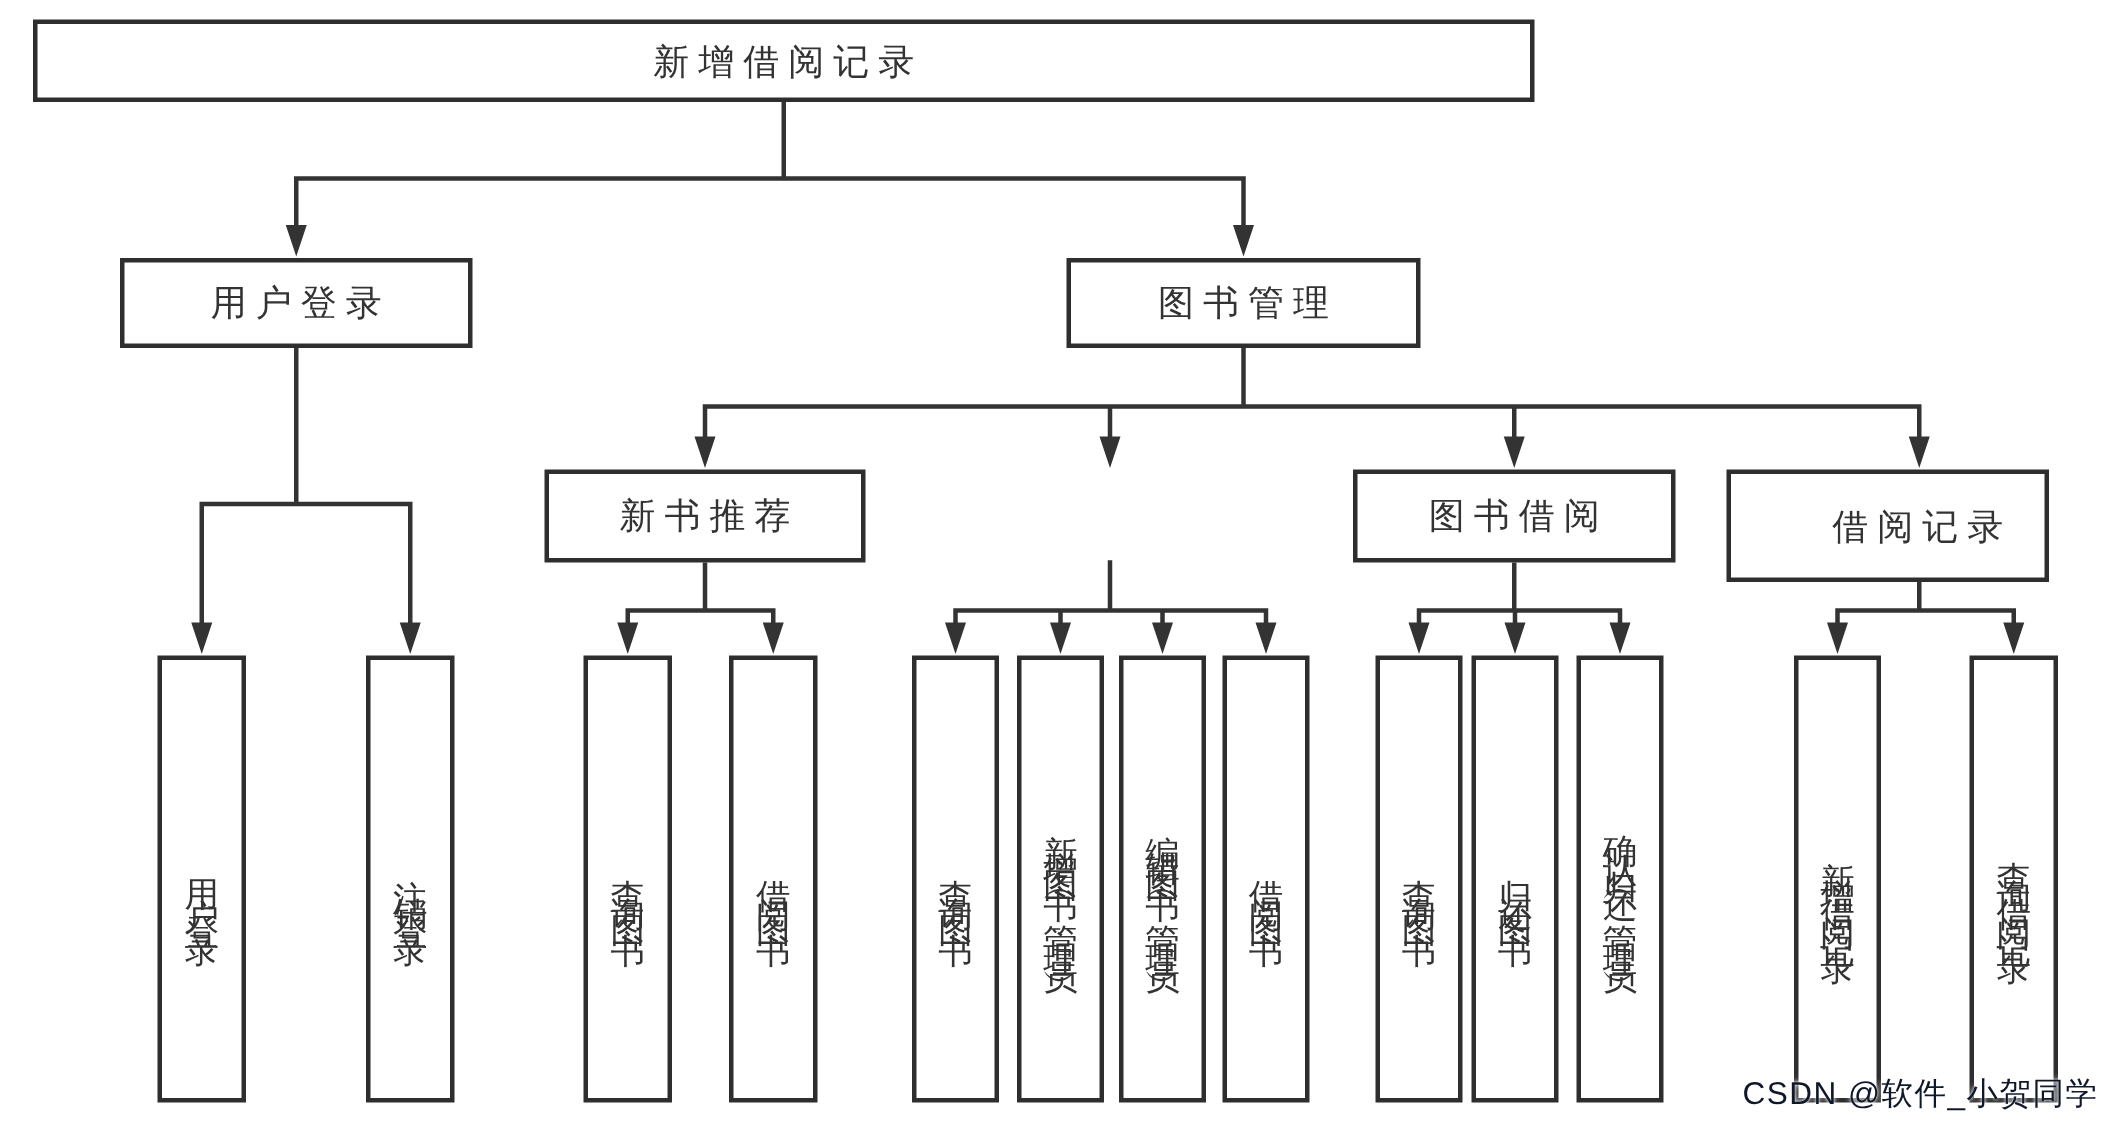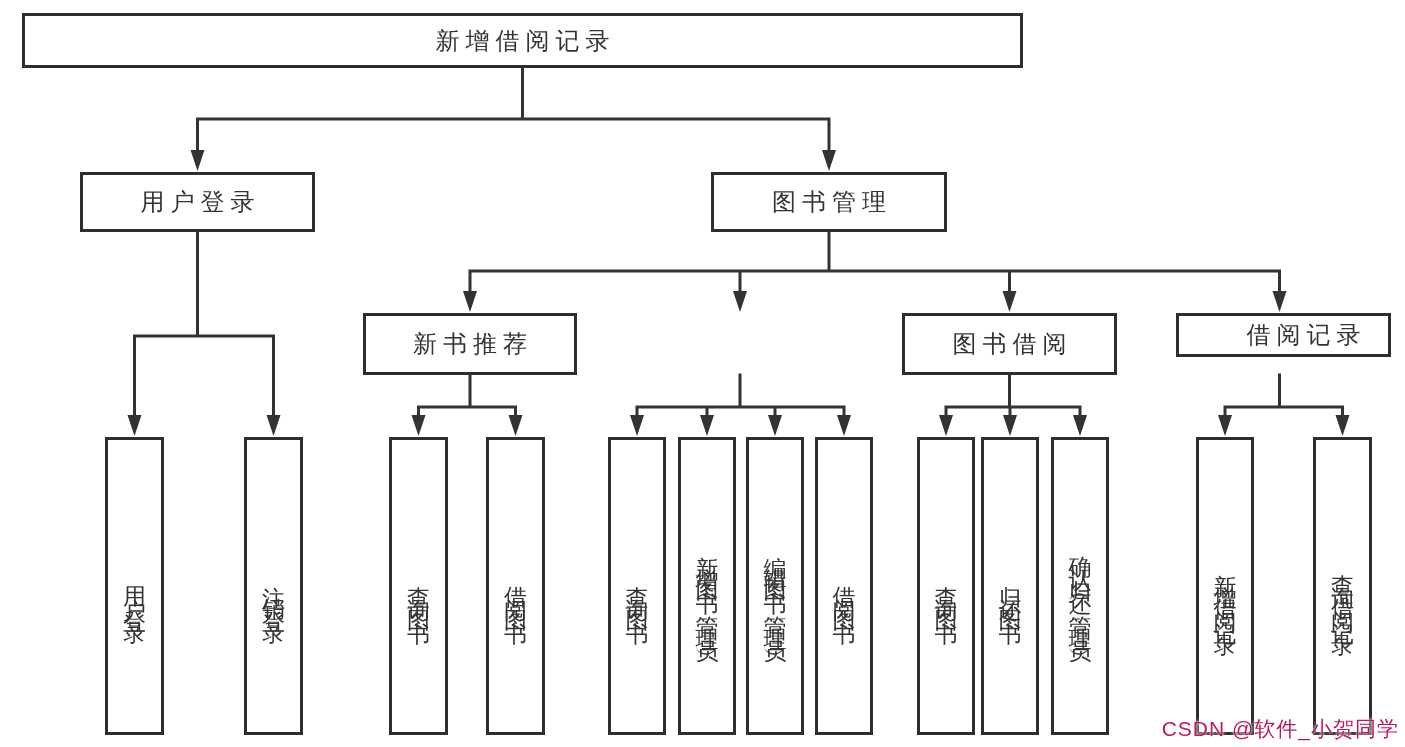--- a/index.html
+++ b/index.html
@@ -45,21 +45,21 @@
     line-height:1;
     letter-spacing:12px;
     margin-bottom:-12px;
     white-space:nowrap;
   }
   .watermark{
     position:absolute;
     right:6px;
     bottom:4px;
     font-size:21px;
-    color:#be185d;
+    color:#0f172a;
     letter-spacing:1px;
     text-shadow:0 0 2px #ffffff,0 0 4px #ffffff;
     z-index:5;
     white-space:nowrap;
   }
 </style>
 </head>
 <body>
 
 <div class="stage">
@@ -105,21 +105,21 @@
   <div class="node h-node" style="left:363px;top:313px;width:214px;height:62px;">
     <span>新书推荐</span>
   </div>
 
   <div class="node h-node" style="left:711px;top:172px;width:236px;height:60px;">
     <span>图书管理</span>
   </div>
   <div class="node h-node" style="left:902px;top:313px;width:215px;height:62px;">
     <span>图书借阅</span>
   </div>
-  <div class="node h-node" style="left:1176px;top:313px;width:215px;height:44px;padding-left:40px;">
+  <div class="node h-node" style="left:1151px;top:313px;width:215px;height:75px;padding-left:40px;">
     <span>借阅记录</span>
   </div>
 
   <div class="node v-node" style="left:105px;top:437px;width:59px;height:298px;">
     <span>用户登录</span>
   </div>
   <div class="node v-node" style="left:244px;top:437px;width:59px;height:298px;">
     <span>注销登录</span>
   </div>
 

